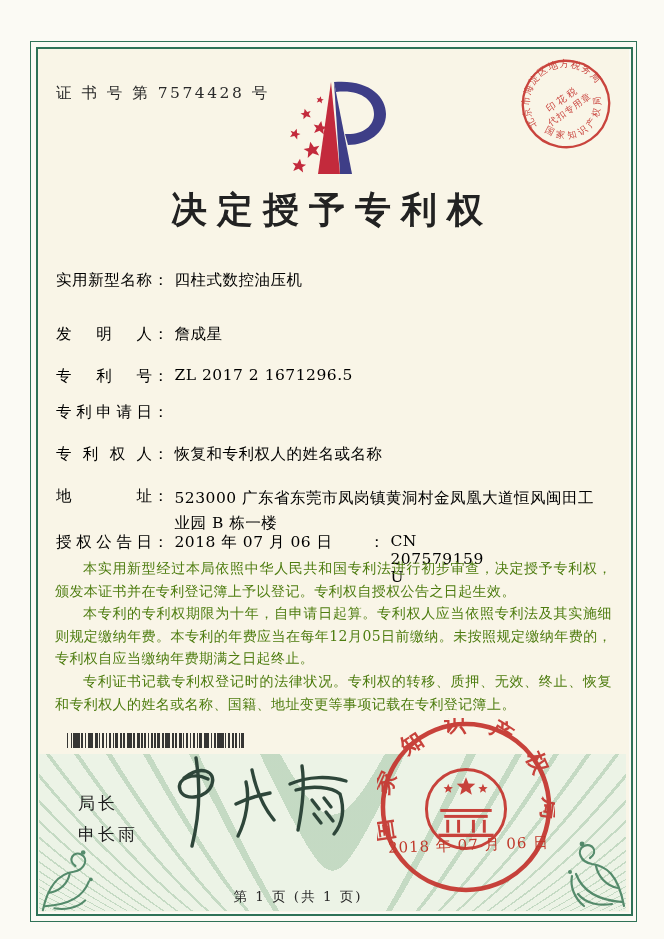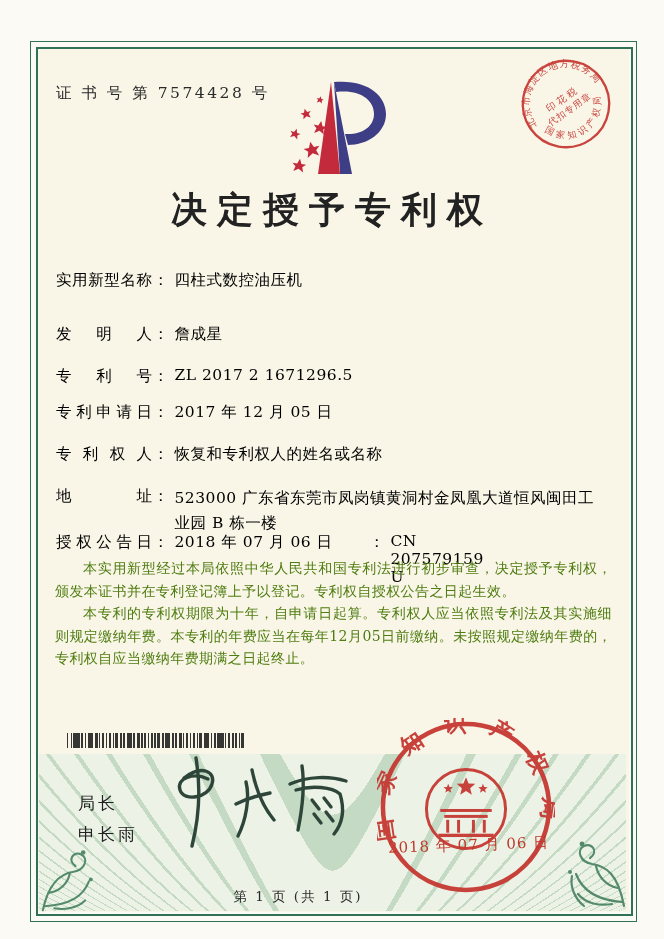--- a/index.html
+++ b/index.html
@@ -137,21 +137,20 @@
   <span class="fvalue">詹成星</span>
 </div>
 <div class="field-row" style="top:366px;">
   <span class="flabel">专利号</span>
     <span class="fcolon">：</span>
   <span class="fvalue">ZL 2017 2 1671296.5</span>
 </div>
 <div class="field-row" style="top:402px;">
   <span class="flabel">专利申请日</span>
     <span class="fcolon">：</span>
-  <span class="fvalue">2017 年 12 月 05 日</span>
 </div>
 <div class="field-row" style="top:444px;">
   <span class="flabel">专利权人</span>
     <span class="fcolon">：</span>
   <span class="fvalue">恢复和专利权人的姓名或名称</span>
 </div>
 <div class="field-row" style="top:486px;">
   <span class="flabel">地址</span>
     <span class="fcolon">：</span>
   <span class="fvalue-wrap">523000  广东省东莞市凤岗镇黄洞村金凤凰大道恒风闽田工业园 B 栋一楼</span>
@@ -162,20 +161,21 @@
   <span class="fvalue">2018 年 07 月 06 日</span>
   <span class="grant-right">
       <span class="fcolon">：</span>
     <span class="fvalue">CN 207579159 U</span>
   </span>
 </div>
 
 <div class="abs body-text">
   <p>本实用新型经过本局依照中华人民共和国专利法进行初步审查，决定授予专利权，颁发本证书并在专利登记簿上予以登记。专利权自授权公告之日起生效。</p>
   <p>本专利的专利权期限为十年，自申请日起算。专利权人应当依照专利法及其实施细则规定缴纳年费。本专利的年费应当在每年12月05日前缴纳。未按照规定缴纳年费的，专利权自应当缴纳年费期满之日起终止。</p>
+  <p>专利证书记载专利权登记时的法律状况。专利权的转移、质押、无效、终止、恢复和专利权人的姓名或名称、国籍、地址变更等事项记载在专利登记簿上。</p>
 </div>
 
 <div class="abs barcode"></div>
 
 <div class="abs director-title">局长</div>
 <div class="abs director-name">申长雨</div>
 
 <svg class="abs signature" width="210" height="105" viewBox="0 0 210 105">
   <g fill="none" stroke="#2e463a" stroke-width="3.4" stroke-linecap="round" stroke-linejoin="round">
     <path d="M34,30 C52,16 66,24 62,36 C58,50 34,54 30,42 C26,30 44,24 58,31"></path>

